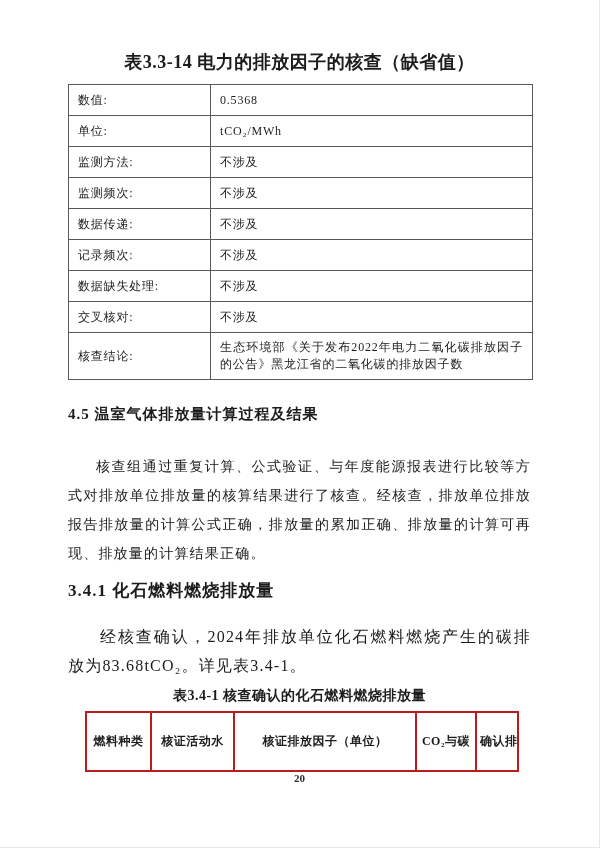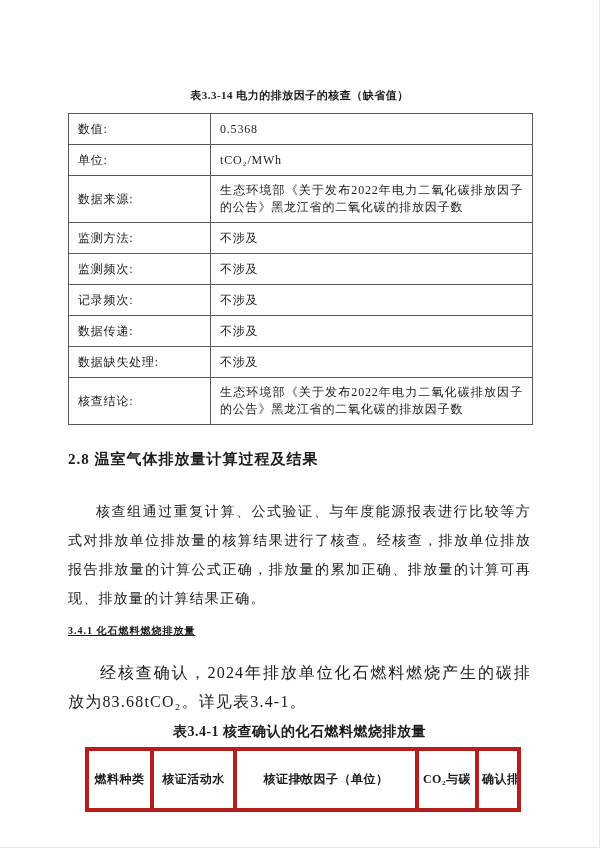--- a/index.html
+++ b/index.html
@@ -12,23 +12,23 @@
     font-family: "Liberation Serif", "DejaVu Serif", serif;
     color: #1c1c1c;
     overflow: hidden;
     border-right: 1px solid #e8e8e8;
     border-bottom: 1px solid #e8e8e8;
   }
   .content {
     padding: 0 68px;
   }
   .tbl-title {
-    margin-top: 88px;
+    margin-top: 50px;
     text-align: center;
-    font-size: 11px;
+    font-size: 18px;
     font-weight: bold;
     letter-spacing: 0.5px;
   }
   table.kv {
     margin-top: 10px;
     width: 464px;
     border-collapse: collapse;
     table-layout: fixed;
     border-radius: 17px;
   }
@@ -52,24 +52,23 @@
   p.body {
     margin-top: 28px;
     font-size: 14px;
     line-height: 29px;
     letter-spacing: 1.2px;
     text-align: justify;
     text-indent: 2em;
   }
   h3.subsec {
     margin-top: 11px;
-    font-size: 10px;
+    font-size: 17px;
     font-weight: bold;
     letter-spacing: 1px;
-    text-decoration: underline;
   }
   p.body2 {
     margin-top: 20px;
     font-size: 16px;
     line-height: 29px;
     letter-spacing: 1.2px;
     text-align: justify;
     text-indent: 2em;
   }
   .tbl-title2 {
@@ -80,21 +79,21 @@
     letter-spacing: 0.5px;
   }
   table.fuel {
     margin-top: 6px;
     margin-left: 17px;
     width: 432px;
     border-collapse: collapse;
     table-layout: fixed;
   }
   table.fuel th {
-    border: 4px solid #b91c1c;
+    border: 2px solid #b91c1c;
     font-size: 12px;
     font-weight: bold;
     height: 36px;
     text-align: center;
     vertical-align: middle;
     letter-spacing: 0.5px;
     padding: 20px 3px;
     white-space: nowrap;
     overflow: hidden;
   }
@@ -120,52 +119,52 @@
     <table class="kv">
       <tbody>
         <tr class="single">
           <td class="lbl">数值:</td>
           <td class="val">0.5368</td>
         </tr>
         <tr class="single">
           <td class="lbl">单位:</td>
           <td class="val">tCO₂/MWh</td>
         </tr>
-        <tr>
-          <td class="lbl">数据来源:</td>
-          <td class="val">生态环境部《关于发布2022年电力二氧化碳排放因子的公告》黑龙江省的二氧化碳的排放因子数</td>
-        </tr>
         <tr class="single">
           <td class="lbl">监测方法:</td>
           <td class="val">不涉及</td>
         </tr>
         <tr class="single">
           <td class="lbl">监测频次:</td>
           <td class="val">不涉及</td>
         </tr>
         <tr class="single">
+          <td class="lbl">数据传递:</td>
+          <td class="val">不涉及</td>
+        </tr>
+        <tr class="single">
           <td class="lbl">记录频次:</td>
           <td class="val">不涉及</td>
         </tr>
         <tr class="single">
-          <td class="lbl">数据传递:</td>
+          <td class="lbl">数据缺失处理:</td>
           <td class="val">不涉及</td>
         </tr>
         <tr class="single">
-          <td class="lbl">数据缺失处理:</td>
+          <td class="lbl">交叉核对:</td>
           <td class="val">不涉及</td>
         </tr>
         <tr>
           <td class="lbl">核查结论:</td>
           <td class="val">生态环境部《关于发布2022年电力二氧化碳排放因子的公告》黑龙江省的二氧化碳的排放因子数</td>
         </tr>
       </tbody>
     </table>
 
-    <h2 class="sec">2.8 温室气体排放量计算过程及结果</h2>
+    <h2 class="sec">4.5 温室气体排放量计算过程及结果</h2>
 
     <p class="body">核查组通过重复计算、公式验证、与年度能源报表进行比较等方式对排放单位排放量的核算结果进行了核查。经核查，排放单位排放报告排放量的计算公式正确，排放量的累加正确、排放量的计算可再现、排放量的计算结果正确。</p>
 
     <h3 class="subsec">3.4.1 化石燃料燃烧排放量</h3>
 
     <p class="body2">经核查确认，2024年排放单位化石燃料燃烧产生的碳排放为83.68tCO₂。详见表3.4-1。</p>
 
     <div class="tbl-title2">表3.4-1 核查确认的化石燃料燃烧排放量</div>
 
     <table class="fuel">

